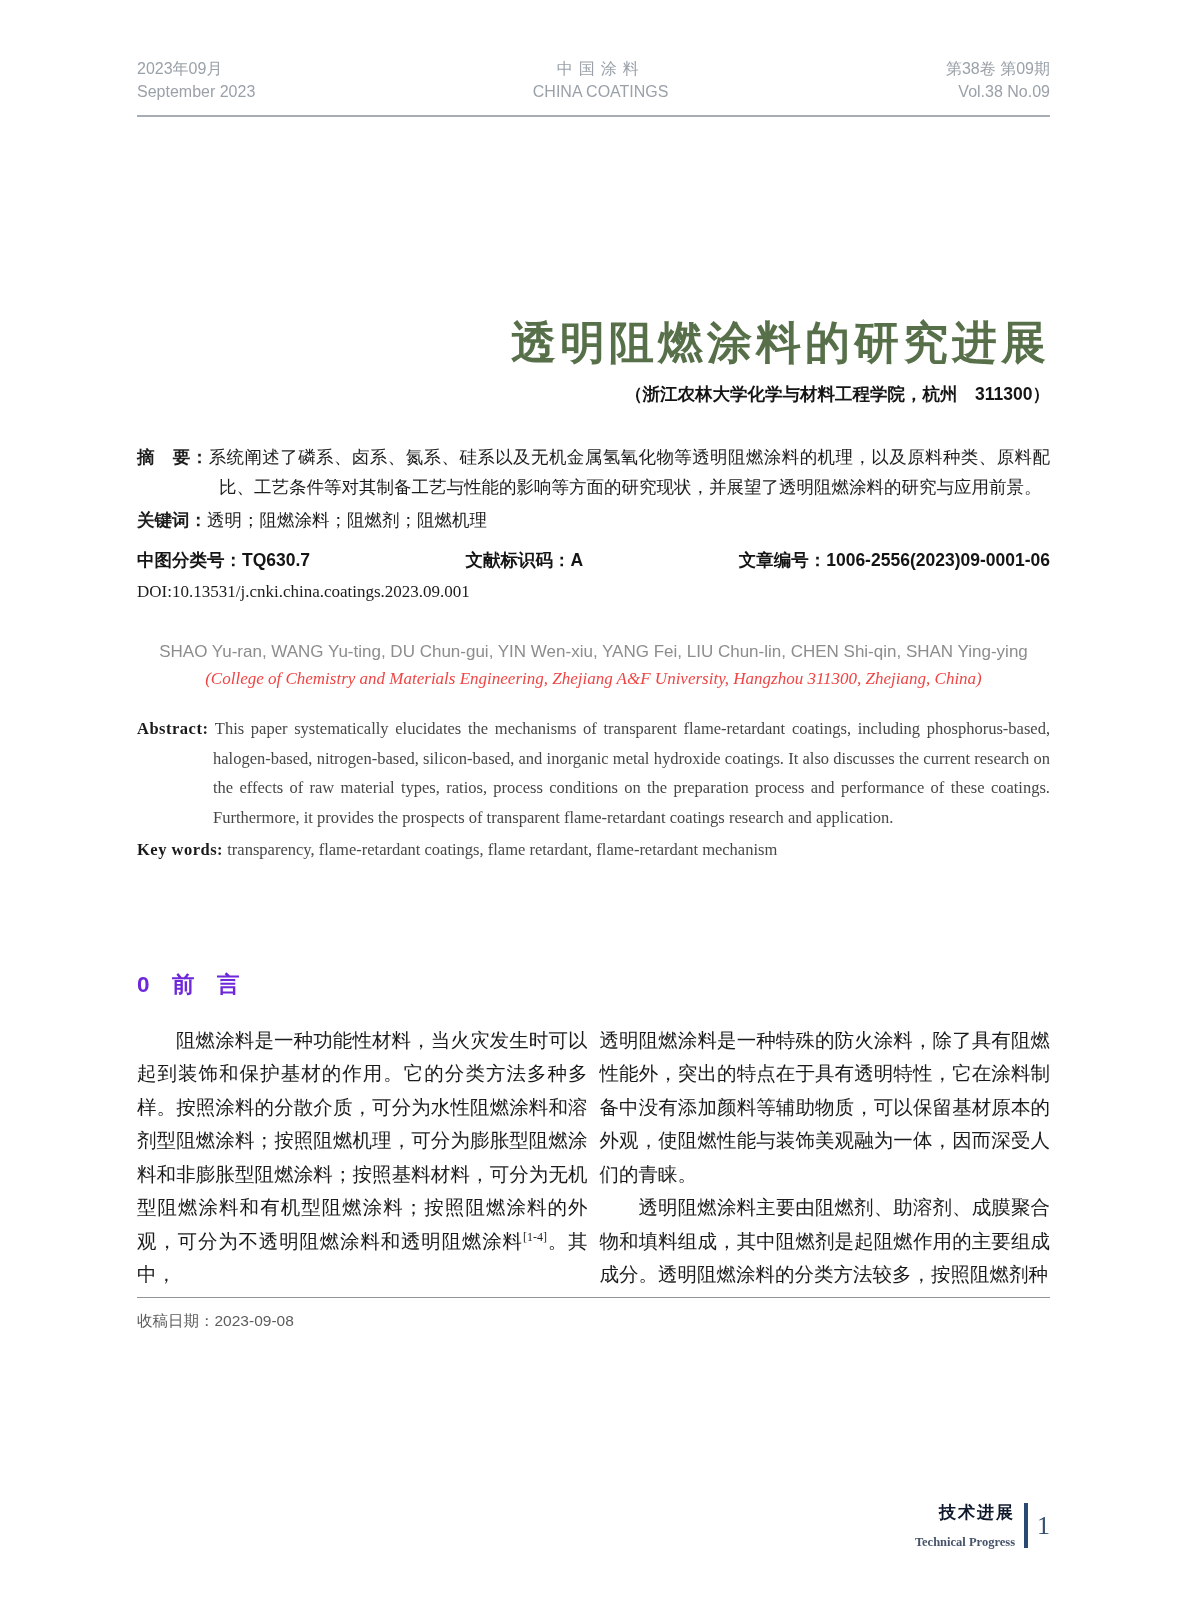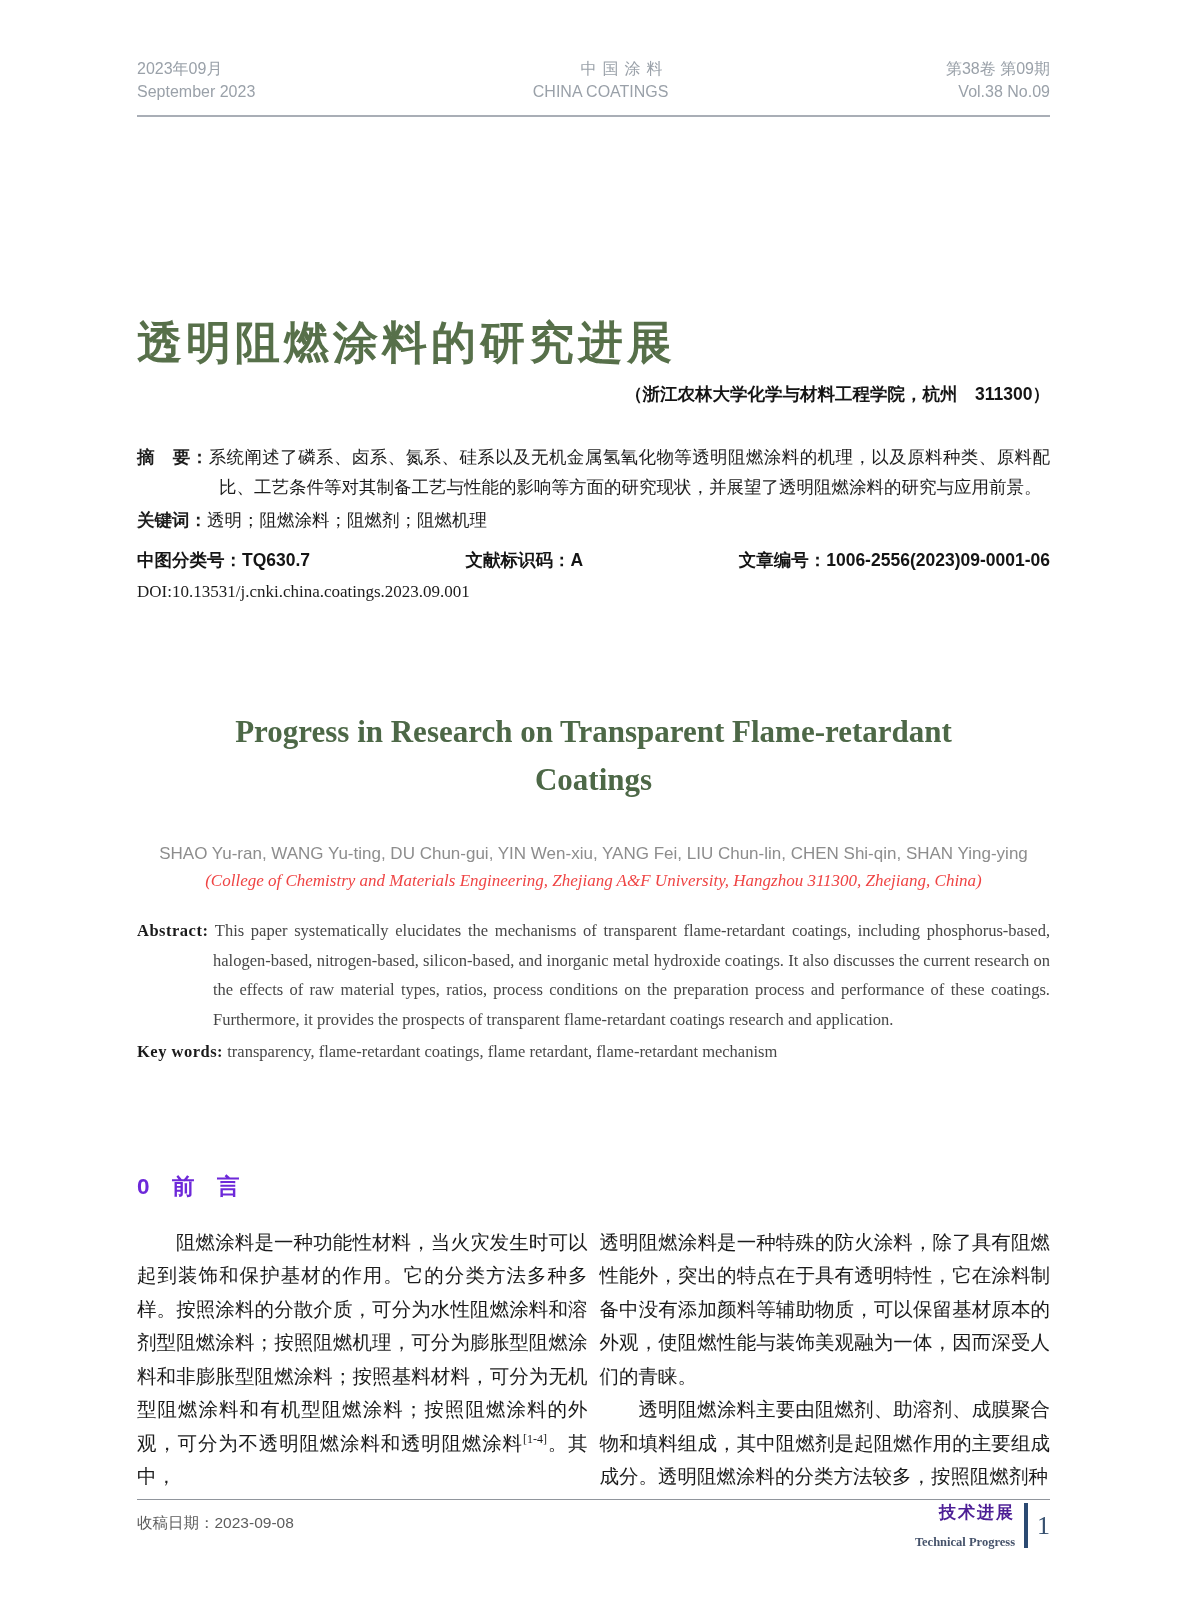--- a/index.html
+++ b/index.html
@@ -20,28 +20,28 @@
     padding-top: 57px;
     padding-bottom: 12px;
     display: flex;
     justify-content: space-between;
     align-items: flex-end;
     border-bottom: 2px solid #a9aeb6;
     color: #9aa1a9;
     font-size: 16px;
     line-height: 23px;
   }
-  .jheader .col-c { text-align: right; }
+  .jheader .col-c { text-align: center; }
   .jheader .col-r { text-align: right; }
   .journal-cn { letter-spacing: 6px; }
 
   
   .title-cn {
     margin-top: 196px;
-    text-align: left;
+    text-align: right;
     font-size: 45px;
     font-weight: bold;
     letter-spacing: 4px;
     color: #57704a;
   }
   .authors-cn {
     margin-top: 24px;
     text-align: center;
     font-size: 19px;
     font-weight: bold;
@@ -167,21 +167,21 @@
 
   
   .pfooter {
     position: absolute;
     right: 137px;
     bottom: 50px;
     display: flex;
     align-items: center;
   }
   .pfooter .names { text-align: right; }
-  .pfooter .col-name-cn { font-size: 17px; font-weight: bold; color: #4c1d95; letter-spacing: 2px; }
+  .pfooter .col-name-cn { font-size: 17px; font-weight: bold; color: #0f172a; letter-spacing: 2px; }
   .pfooter .col-name-en {
     font-family: "Liberation Serif", "DejaVu Serif", serif;
     font-weight: bold;
     font-size: 12.5px;
     color: #46536b;
     margin-top: 11px;
   }
   .pfooter .vbar { width: 4px; height: 45px; background: #2b4a72; margin: 0 9px 0 9px; }
   .pfooter .pagenum {
     font-family: "Liberation Serif", "DejaVu Serif", serif;
@@ -219,21 +219,20 @@
     <p class="keywords-cn"><span class="lbl">关键词：</span><span>透明；阻燃涂料；阻燃剂；阻燃机理</span></p>
 
     <div class="meta-row">
       <span>中图分类号：TQ630.7</span>
       <span>文献标识码：A</span>
       <span>文章编号：1006-2556(2023)09-0001-06</span>
     </div>
 
     <div class="doi-line">DOI:10.13531/j.cnki.china.coatings.2023.09.001</div>
 
-    <h2 class="title-en">Progress in Research on Transparent Flame-retardant Coatings</h2>
 
     <div class="authors-en">SHAO Yu-ran, WANG Yu-ting, DU Chun-gui, YIN Wen-xiu, YANG Fei, LIU Chun-lin, CHEN Shi-qin, SHAN Ying-ying</div>
     <div class="affiliation-en">(College of Chemistry and Materials Engineering, Zhejiang A&amp;F University, Hangzhou 311300, Zhejiang, China)</div>
 
     <p class="abstract-en"><span class="lbl">Abstract:</span> <span>This paper systematically elucidates the mechanisms of transparent flame-retardant coatings, including phosphorus-based, halogen-based, nitrogen-based, silicon-based, and inorganic metal hydroxide coatings. It also discusses the current research on the effects of raw material types, ratios, process conditions on the preparation process and performance of these coatings. Furthermore, it provides the prospects of transparent flame-retardant coatings research and application.</span></p>
 
     <p class="keywords-en"><span class="lbl">Key words:</span> <span>transparency, flame-retardant coatings, flame retardant, flame-retardant mechanism</span></p>
 
     <h3 class="section-heading">0　前　言</h3>
 

